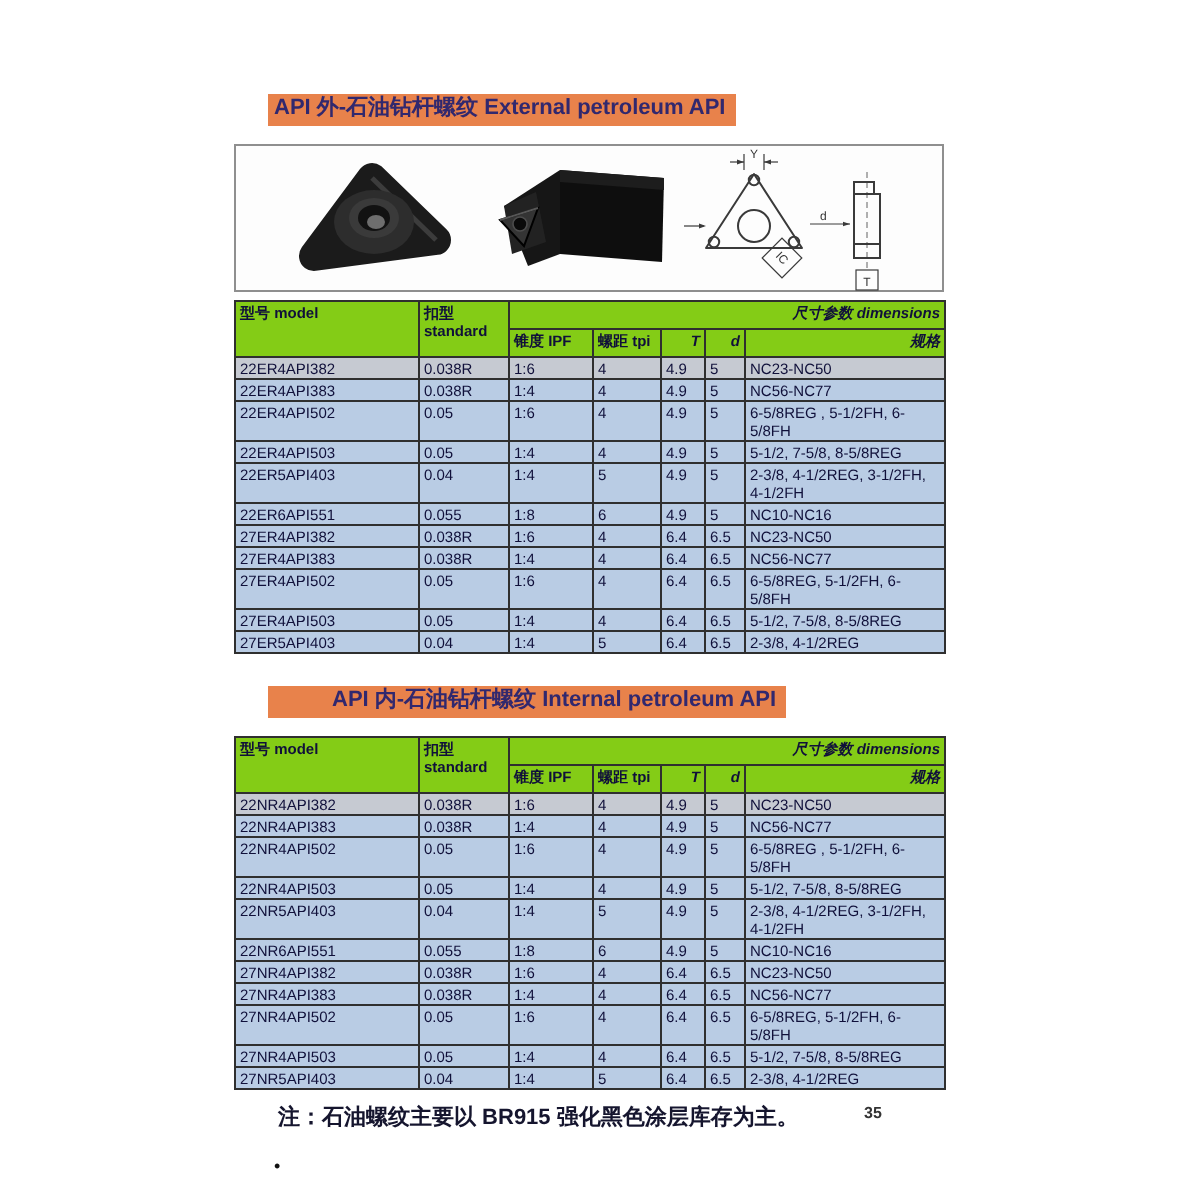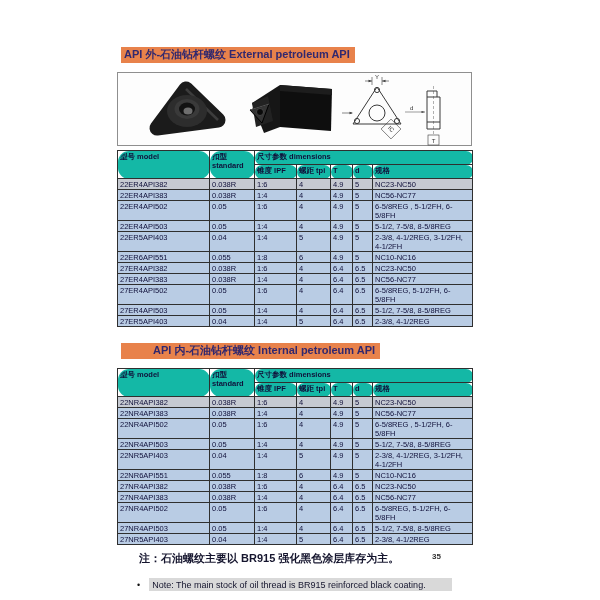--- a/index.html
+++ b/index.html
@@ -8,21 +8,21 @@
   .content { position:absolute; left:117px; top:44px; width:357px; }
 
   .section-title {
     display:inline-block;
     background:#E8824B;
     color:#31286E;
     font-weight:bold;
     font-size:11px;
     line-height:13px;
     padding:1px 5px 2px 3px;
-    margin-left:4px;
+    margin-left:17px;
   }
   .section-title.second { margin-top:16px;padding-left:32px; }
 
   .image-panel {
     margin-top:9px;
     width:355px;
     height:74px;
     border:1px solid #8f8f8f;
     background:#fdfdfd;
     box-sizing:border-box;
@@ -43,22 +43,22 @@
     border:1px solid #2f2f2f;
     font-size:7.5px;
     line-height:9px;
     padding:0.5px 2px;
     color:#10103a;
     text-align:left;
     vertical-align:top;
     overflow:hidden;
     word-wrap:break-word;
   }
-  .spec-table thead th { background:#14b8a6; font-weight:bold; height:12px;border-radius:11px; }
-  .spec-table thead th.center { text-align:left; }
+  .spec-table thead th { background:#84cc16; font-weight:bold; height:12px; }
+  .spec-table thead th.center { text-align:right;font-style:italic; }
   .spec-table td { background:#B9CCE4; height:9px; }
   .spec-table tr.row-first td { background:#C6CAD2;margin-top:33px; }
 
   .note-cn { margin-top:6px; margin-left:22px; font-size:11px; color:#15152e; font-weight:bold; }
   .note-en-row { margin-top:12px; margin-left:20px; display:flex; align-items:center; gap:9px; }
   .bullet { font-size:9px; color:#111; }
   .note-en { background:#D9D9D9; color:#15152e; font-size:9px; padding:1.5px 26px 1.5px 3px; }
 
   .page-number { position:absolute; left:432px; top:552px; font-size:8px; color:#333; font-weight:bold;text-align:right; }
 
@@ -393,19 +393,18 @@
             <td>6.5</td>
             <td>2-3/8, 4-1/2REG</td>
           </tr>
         </tbody>
     </table>
 
     <div class="note-cn">注：石油螺纹主要以 BR915 强化黑色涂层库存为主。</div>
 
     <div class="note-en-row">
       <span class="bullet">•</span>
-      <span class="note-en">Note: The main stock of oil thread is BR915 reinforced black coating.</span>
     </div>
 
   </div>
 
   <div class="page-number">35</div>
 </div>
 
 </body></html>

